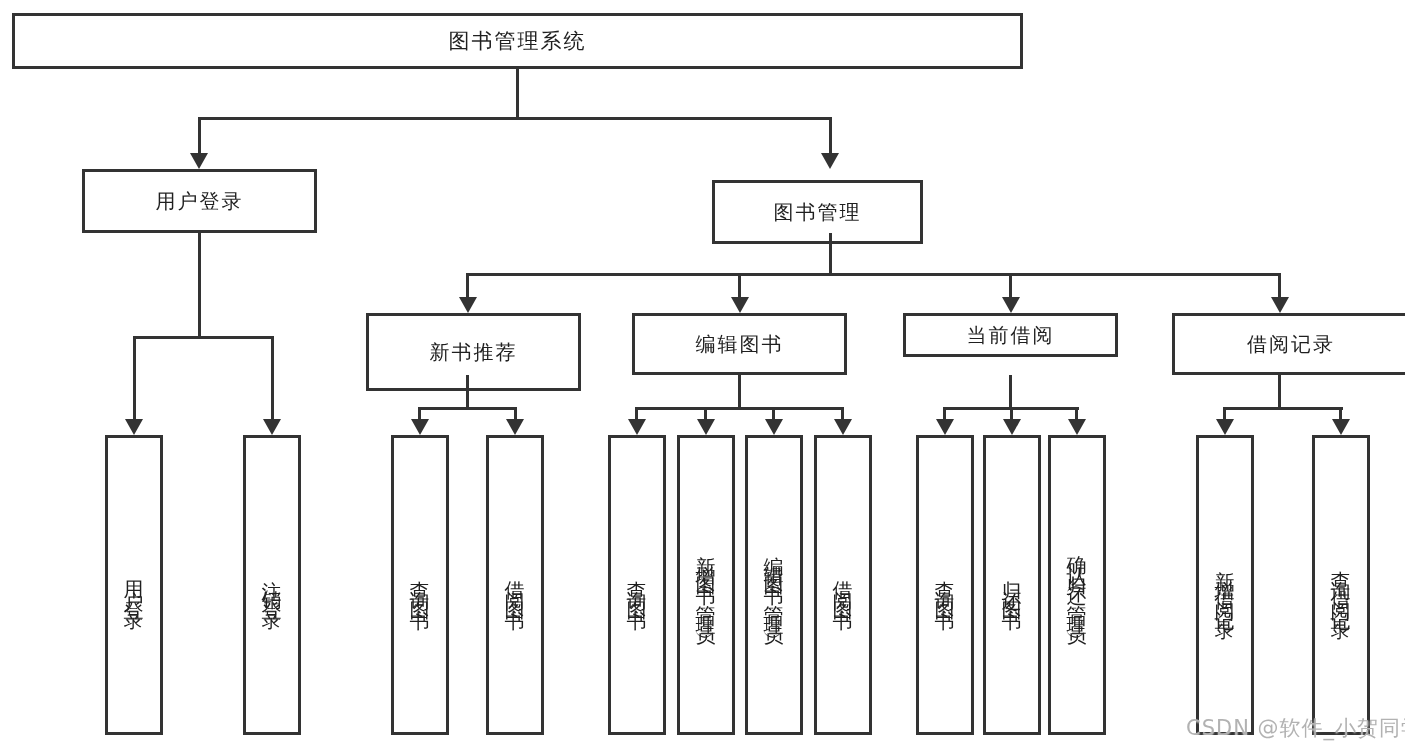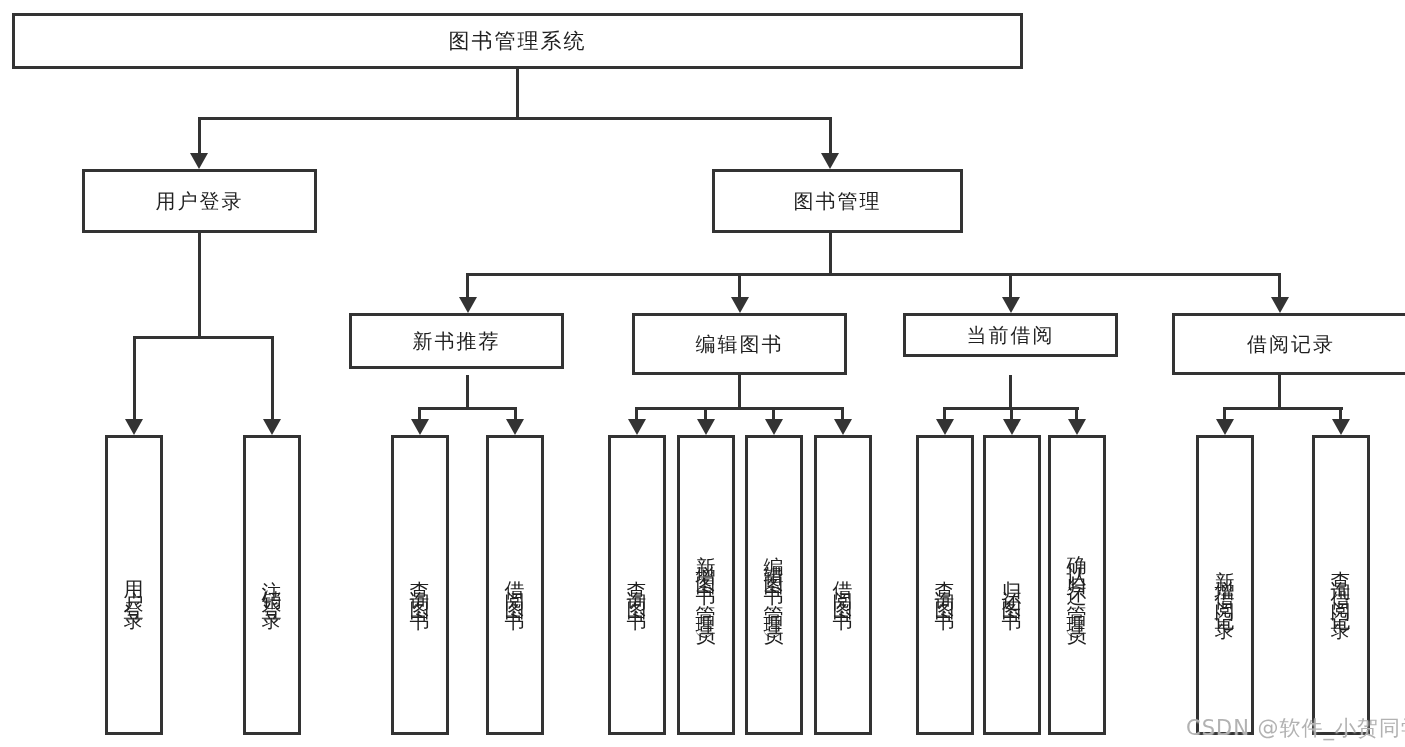--- a/index.html
+++ b/index.html
@@ -73,21 +73,21 @@
   <div class="vline" style="left:516px; top:69px; height:49px;"></div>
   <div class="hline" style="left:198px; top:117px; width:634px;"></div>
   <div class="vline" style="left:198px; top:117px; height:38px;"></div>
   <div class="arrow" style="left:190px; top:153px;"></div>
   <div class="vline" style="left:829px; top:117px; height:38px;"></div>
   <div class="arrow" style="left:821px; top:153px;"></div>
 
   <div class="box" style="left:82px; top:169px; width:235px; height:64px;">
     <span class="hlabel">用户登录</span>
   </div>
-  <div class="box" style="left:712px; top:169px; width:251px; height:64px;">
+  <div class="box" style="left:712px; top:180px; width:211px; height:64px;">
     <span class="hlabel">图书管理</span>
   </div>
 
   <div class="vline" style="left:198px; top:233px; height:105px;"></div>
   <div class="hline" style="left:133px; top:336px; width:141px;"></div>
   <div class="vline" style="left:133px; top:336px; height:85px;"></div>
   <div class="arrow" style="left:125px; top:419px;"></div>
   <div class="vline" style="left:271px; top:336px; height:85px;"></div>
   <div class="arrow" style="left:263px; top:419px;"></div>
 
@@ -95,21 +95,21 @@
   <div class="hline" style="left:466px; top:273px; width:815px;"></div>
   <div class="vline" style="left:466px; top:273px; height:26px;"></div>
   <div class="arrow" style="left:459px; top:297px;"></div>
   <div class="vline" style="left:738px; top:273px; height:26px;"></div>
   <div class="arrow" style="left:731px; top:297px;"></div>
   <div class="vline" style="left:1009px; top:273px; height:26px;"></div>
   <div class="arrow" style="left:1002px; top:297px;"></div>
   <div class="vline" style="left:1278px; top:273px; height:26px;"></div>
   <div class="arrow" style="left:1271px; top:297px;"></div>
 
-  <div class="box" style="left:349px; top:313px; width:215px; height:56px;">
+  <div class="box" style="left:366px; top:313px; width:215px; height:78px;">
     <span class="hlabel">新书推荐</span>
   </div>
   <div class="box" style="left:632px; top:313px; width:215px; height:62px;">
     <span class="hlabel">编辑图书</span>
   </div>
   <div class="box" style="left:903px; top:313px; width:215px; height:44px;">
     <span class="hlabel">当前借阅</span>
   </div>
   <div class="box" style="left:1172px; top:313px; width:238px; height:62px;">
     <span class="hlabel">借阅记录</span>

